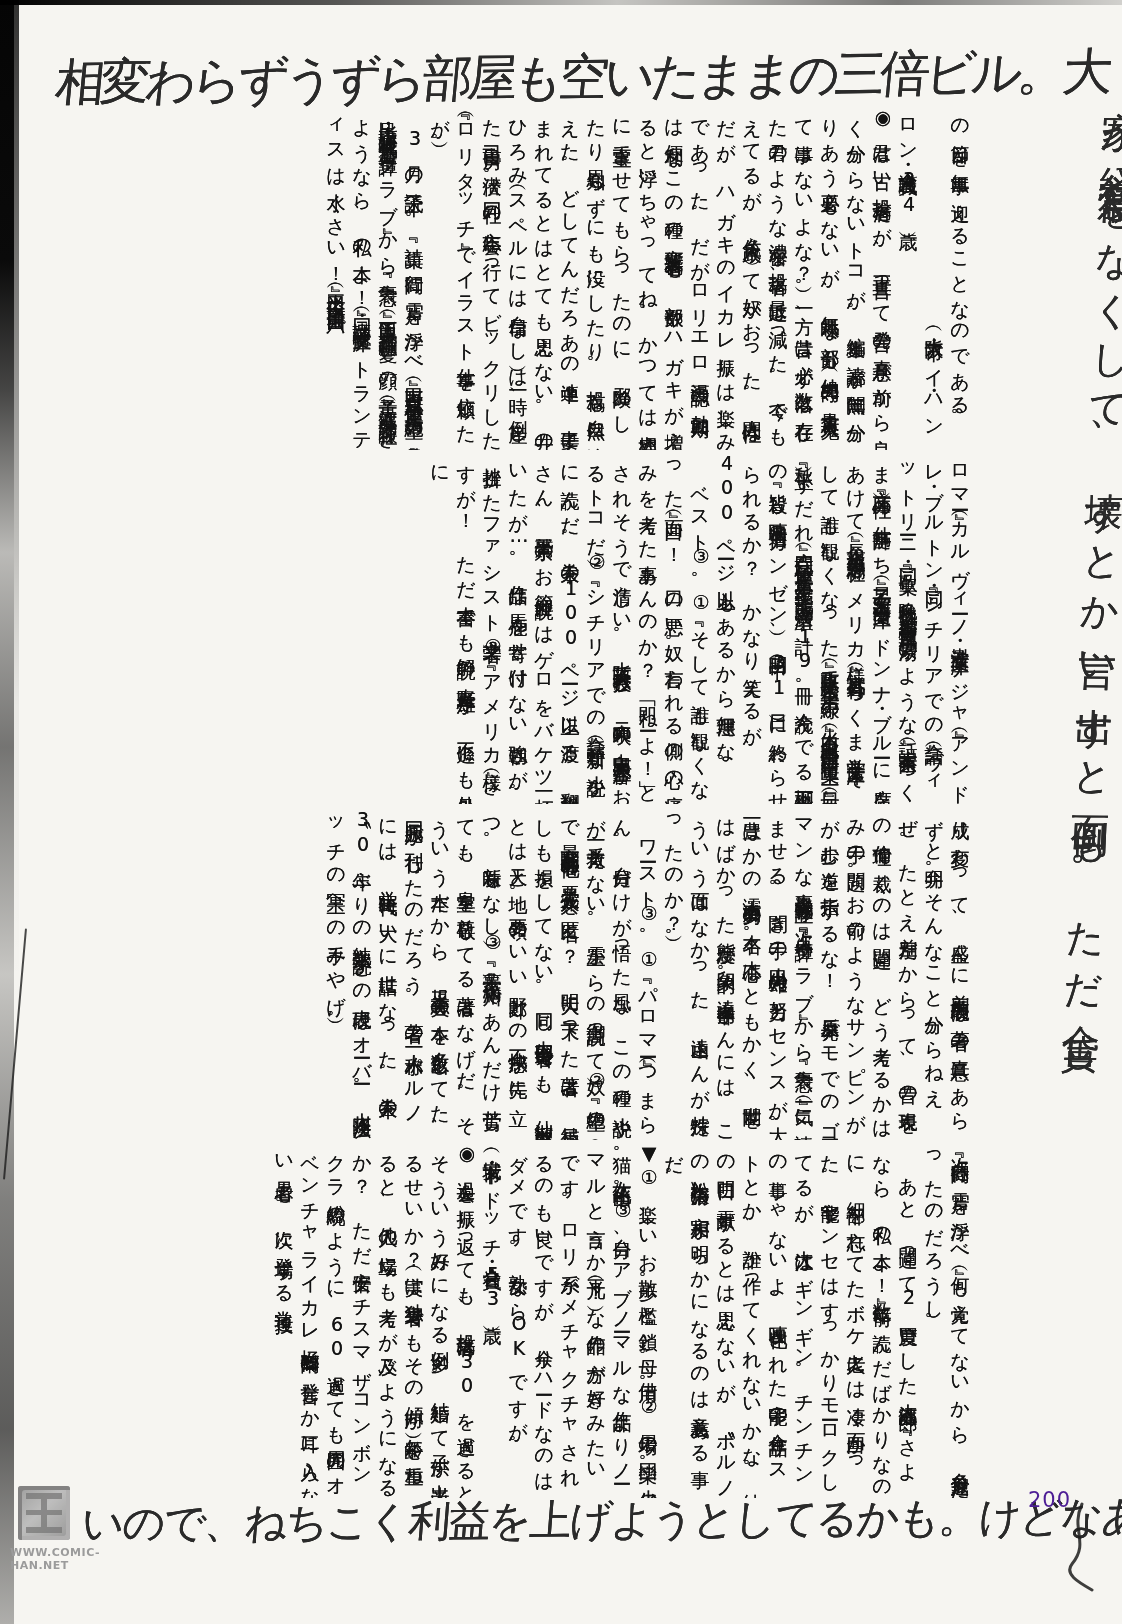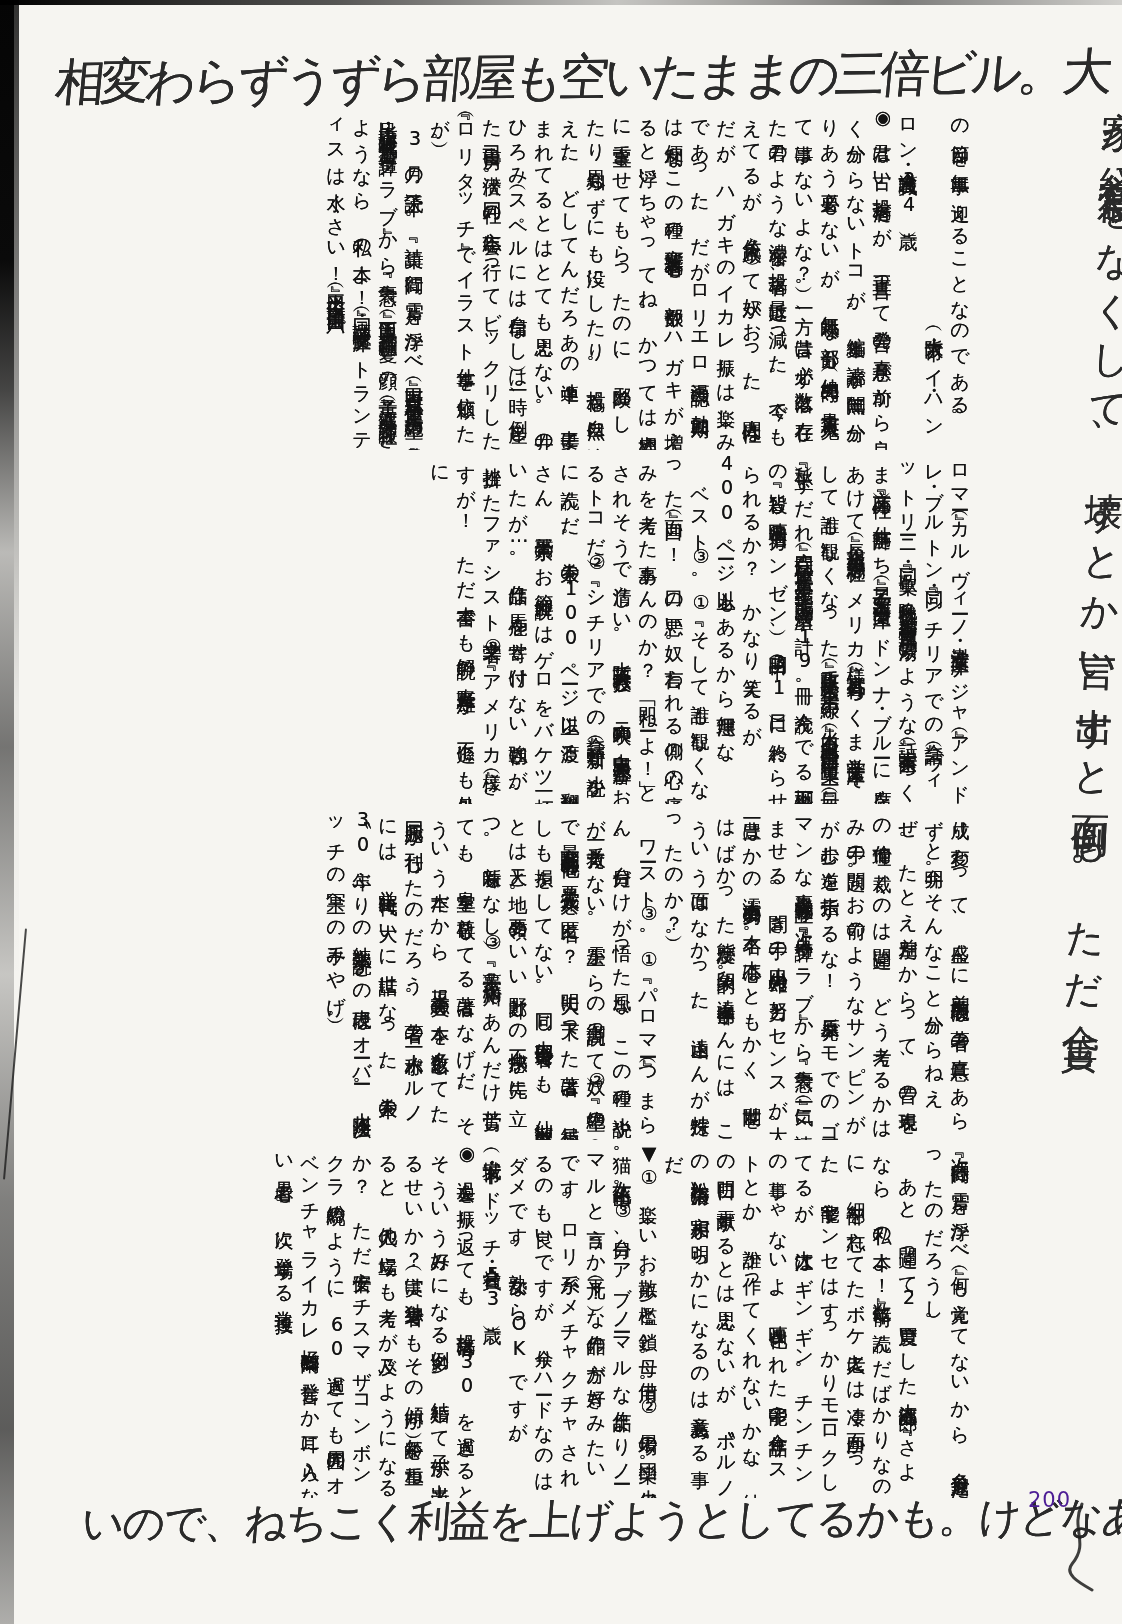--- a/index.html
+++ b/index.html
@@ -134,14 +134,18 @@
 ▼①楽しいお散歩。檻と鎖と母。借用。②屠場の団欒。少年仔猫。女体化山中。③自分、アブノーマルな作品よりノーマルと言うか平凡（？）な作品の方が好きみたいです。ロリ系がメチャクチャされるのも良いですが、余りハードなのはダメです。熟女ならOKですが。
 （安城市・トドッチ・会社員・53歳）
 ◉過去を振り返っても、投稿者は30を過ぎるとそういう好みになる例多い。結婚して子供が出来るせいか？（実は独身者でもその傾向が）年齢を重ねると、他人の立場にも考えが及ぶようになる結果か？　ただ安倍ナチスマザコンボンクラ総統のように、60過ぎても周囲のオベンチャライカレ極右幇間の発言しか耳に入らない愚者も。次に登場する常連投</section>
 
   <div class="page-number">200</div>
 
   <svg class="flourish" width="46" height="96" viewBox="0 0 46 96">
     <path d="M30,2 C18,28 38,40 20,62 C12,72 26,80 40,88" fill="none" stroke="#1d1d1d" stroke-width="3" stroke-linecap="round" opacity=".85"></path>
   </svg>
 
+  <div class="watermark">
+    <div class="wm-logo"></div>
+    <div class="wm-text">WWW.COMIC-HAN.NET</div>
+  </div>
 
 </div>
 
 </body></html>

